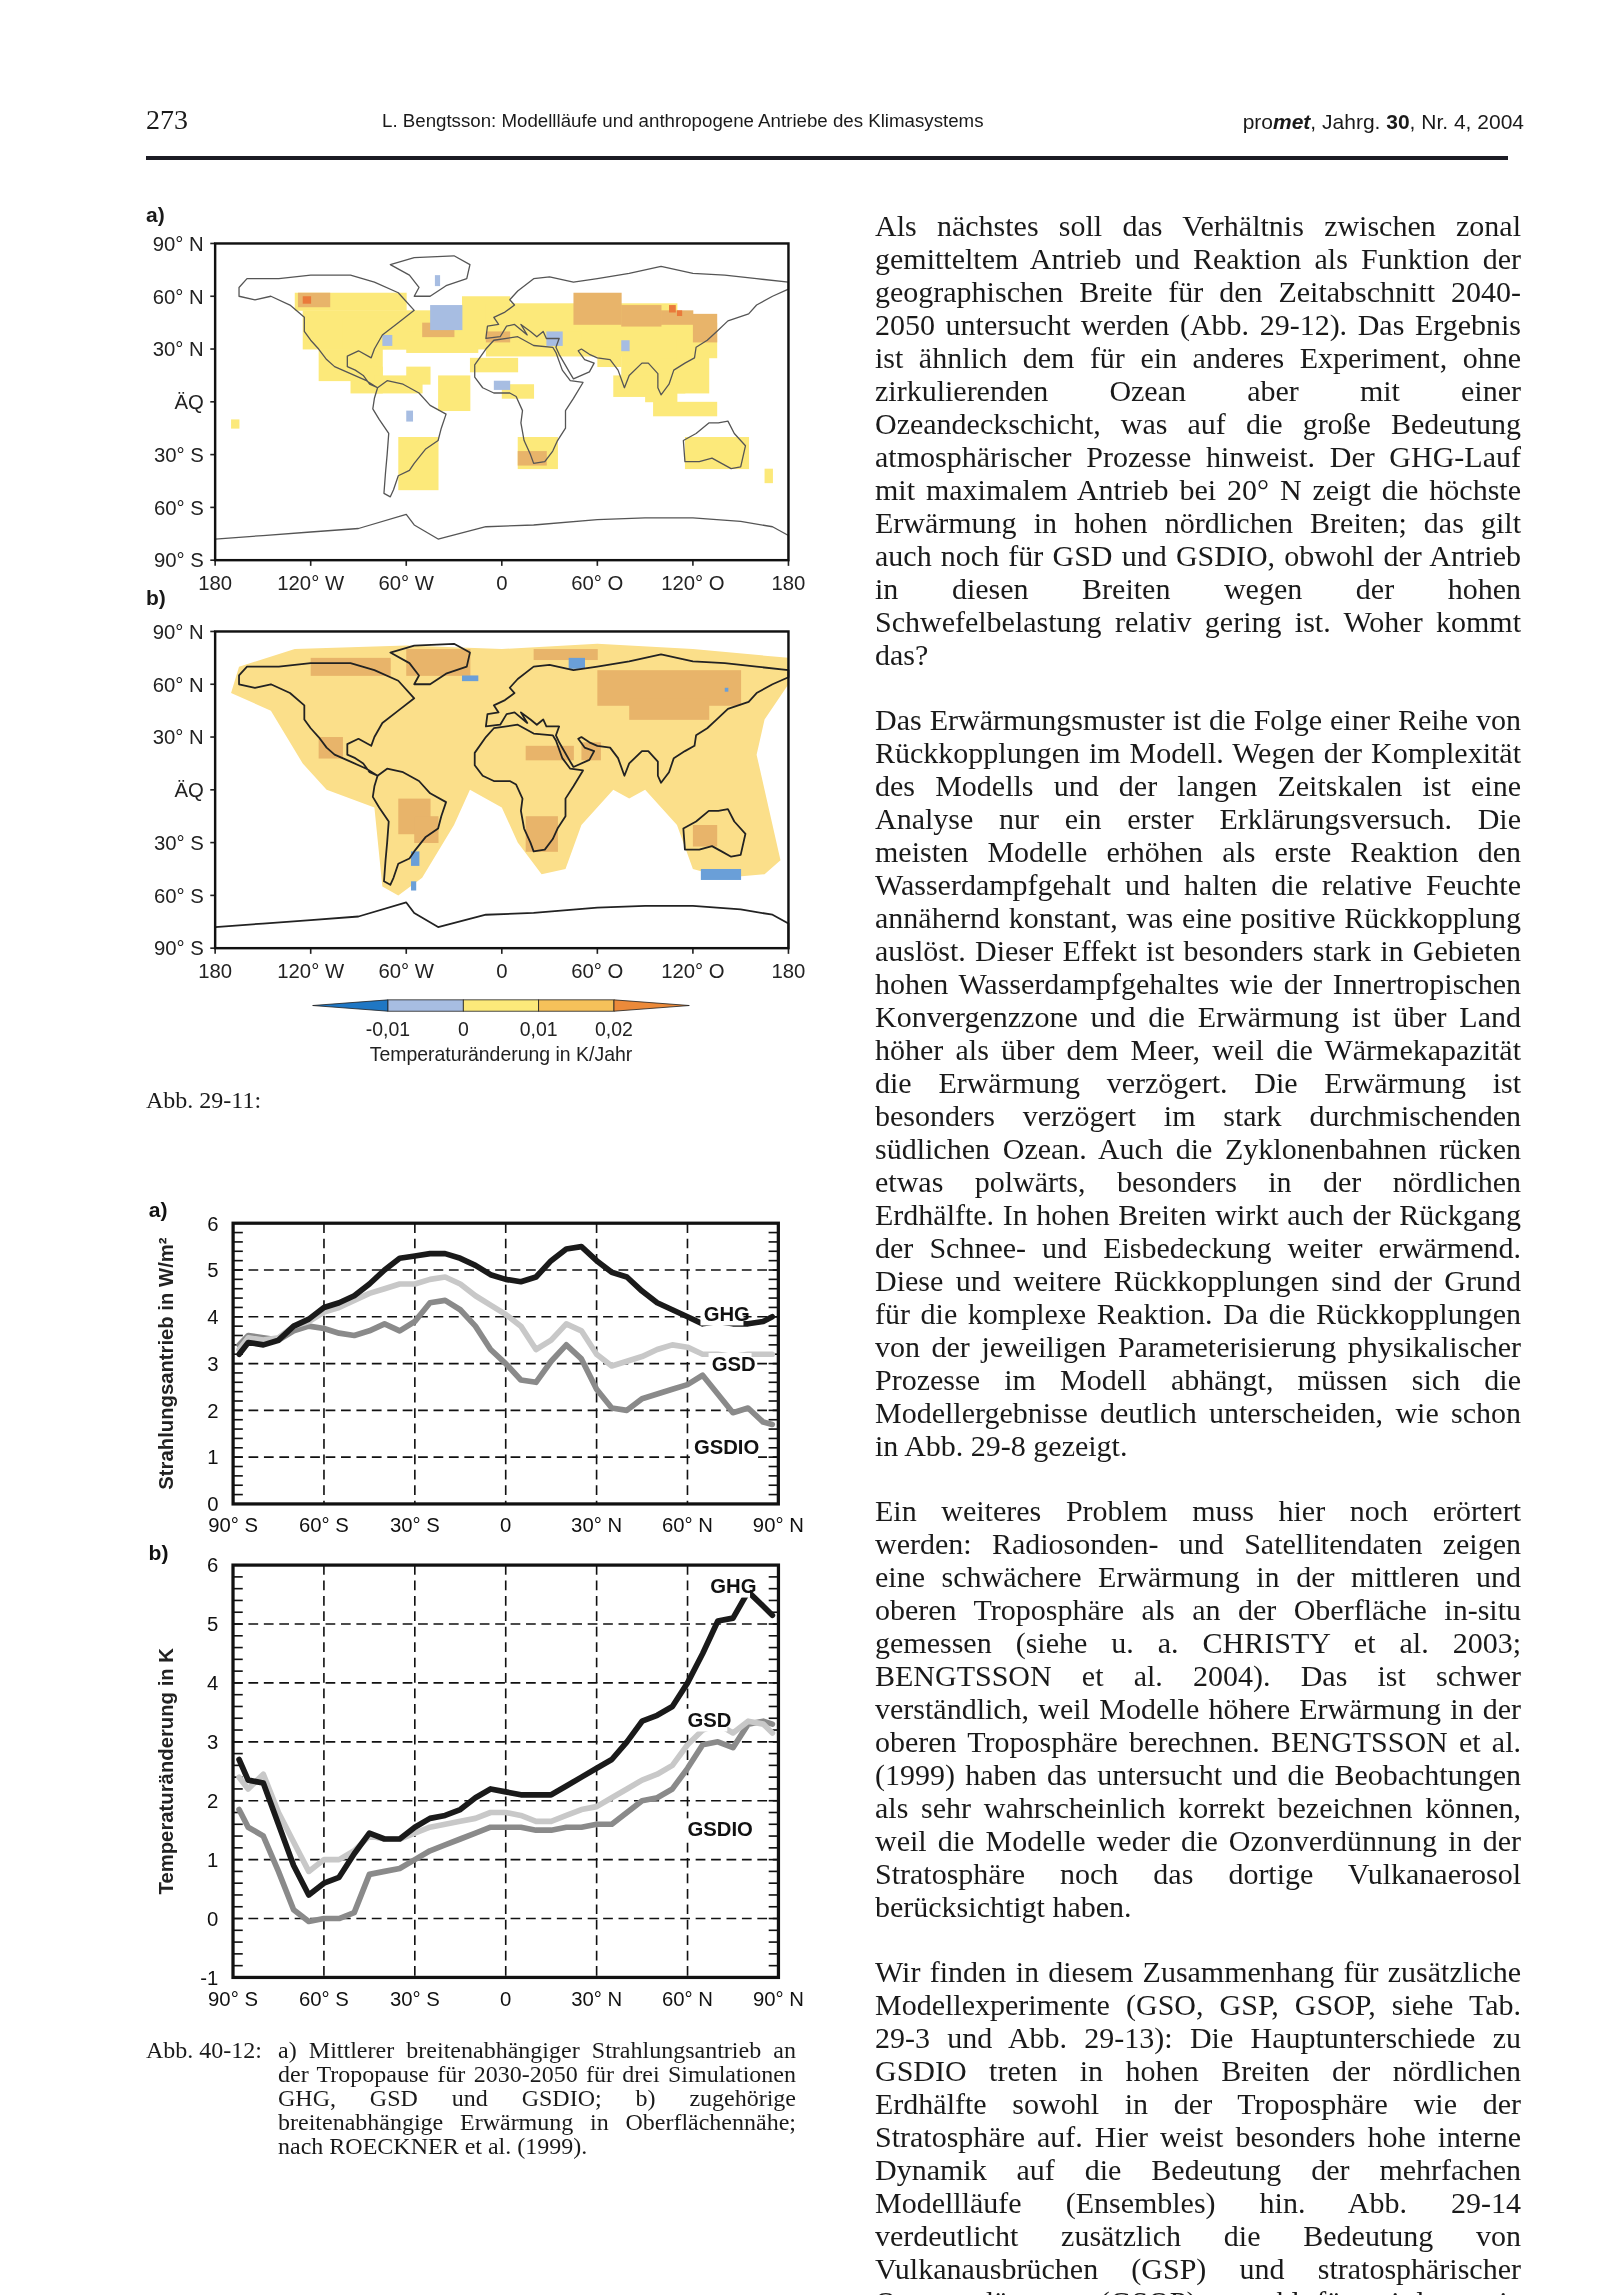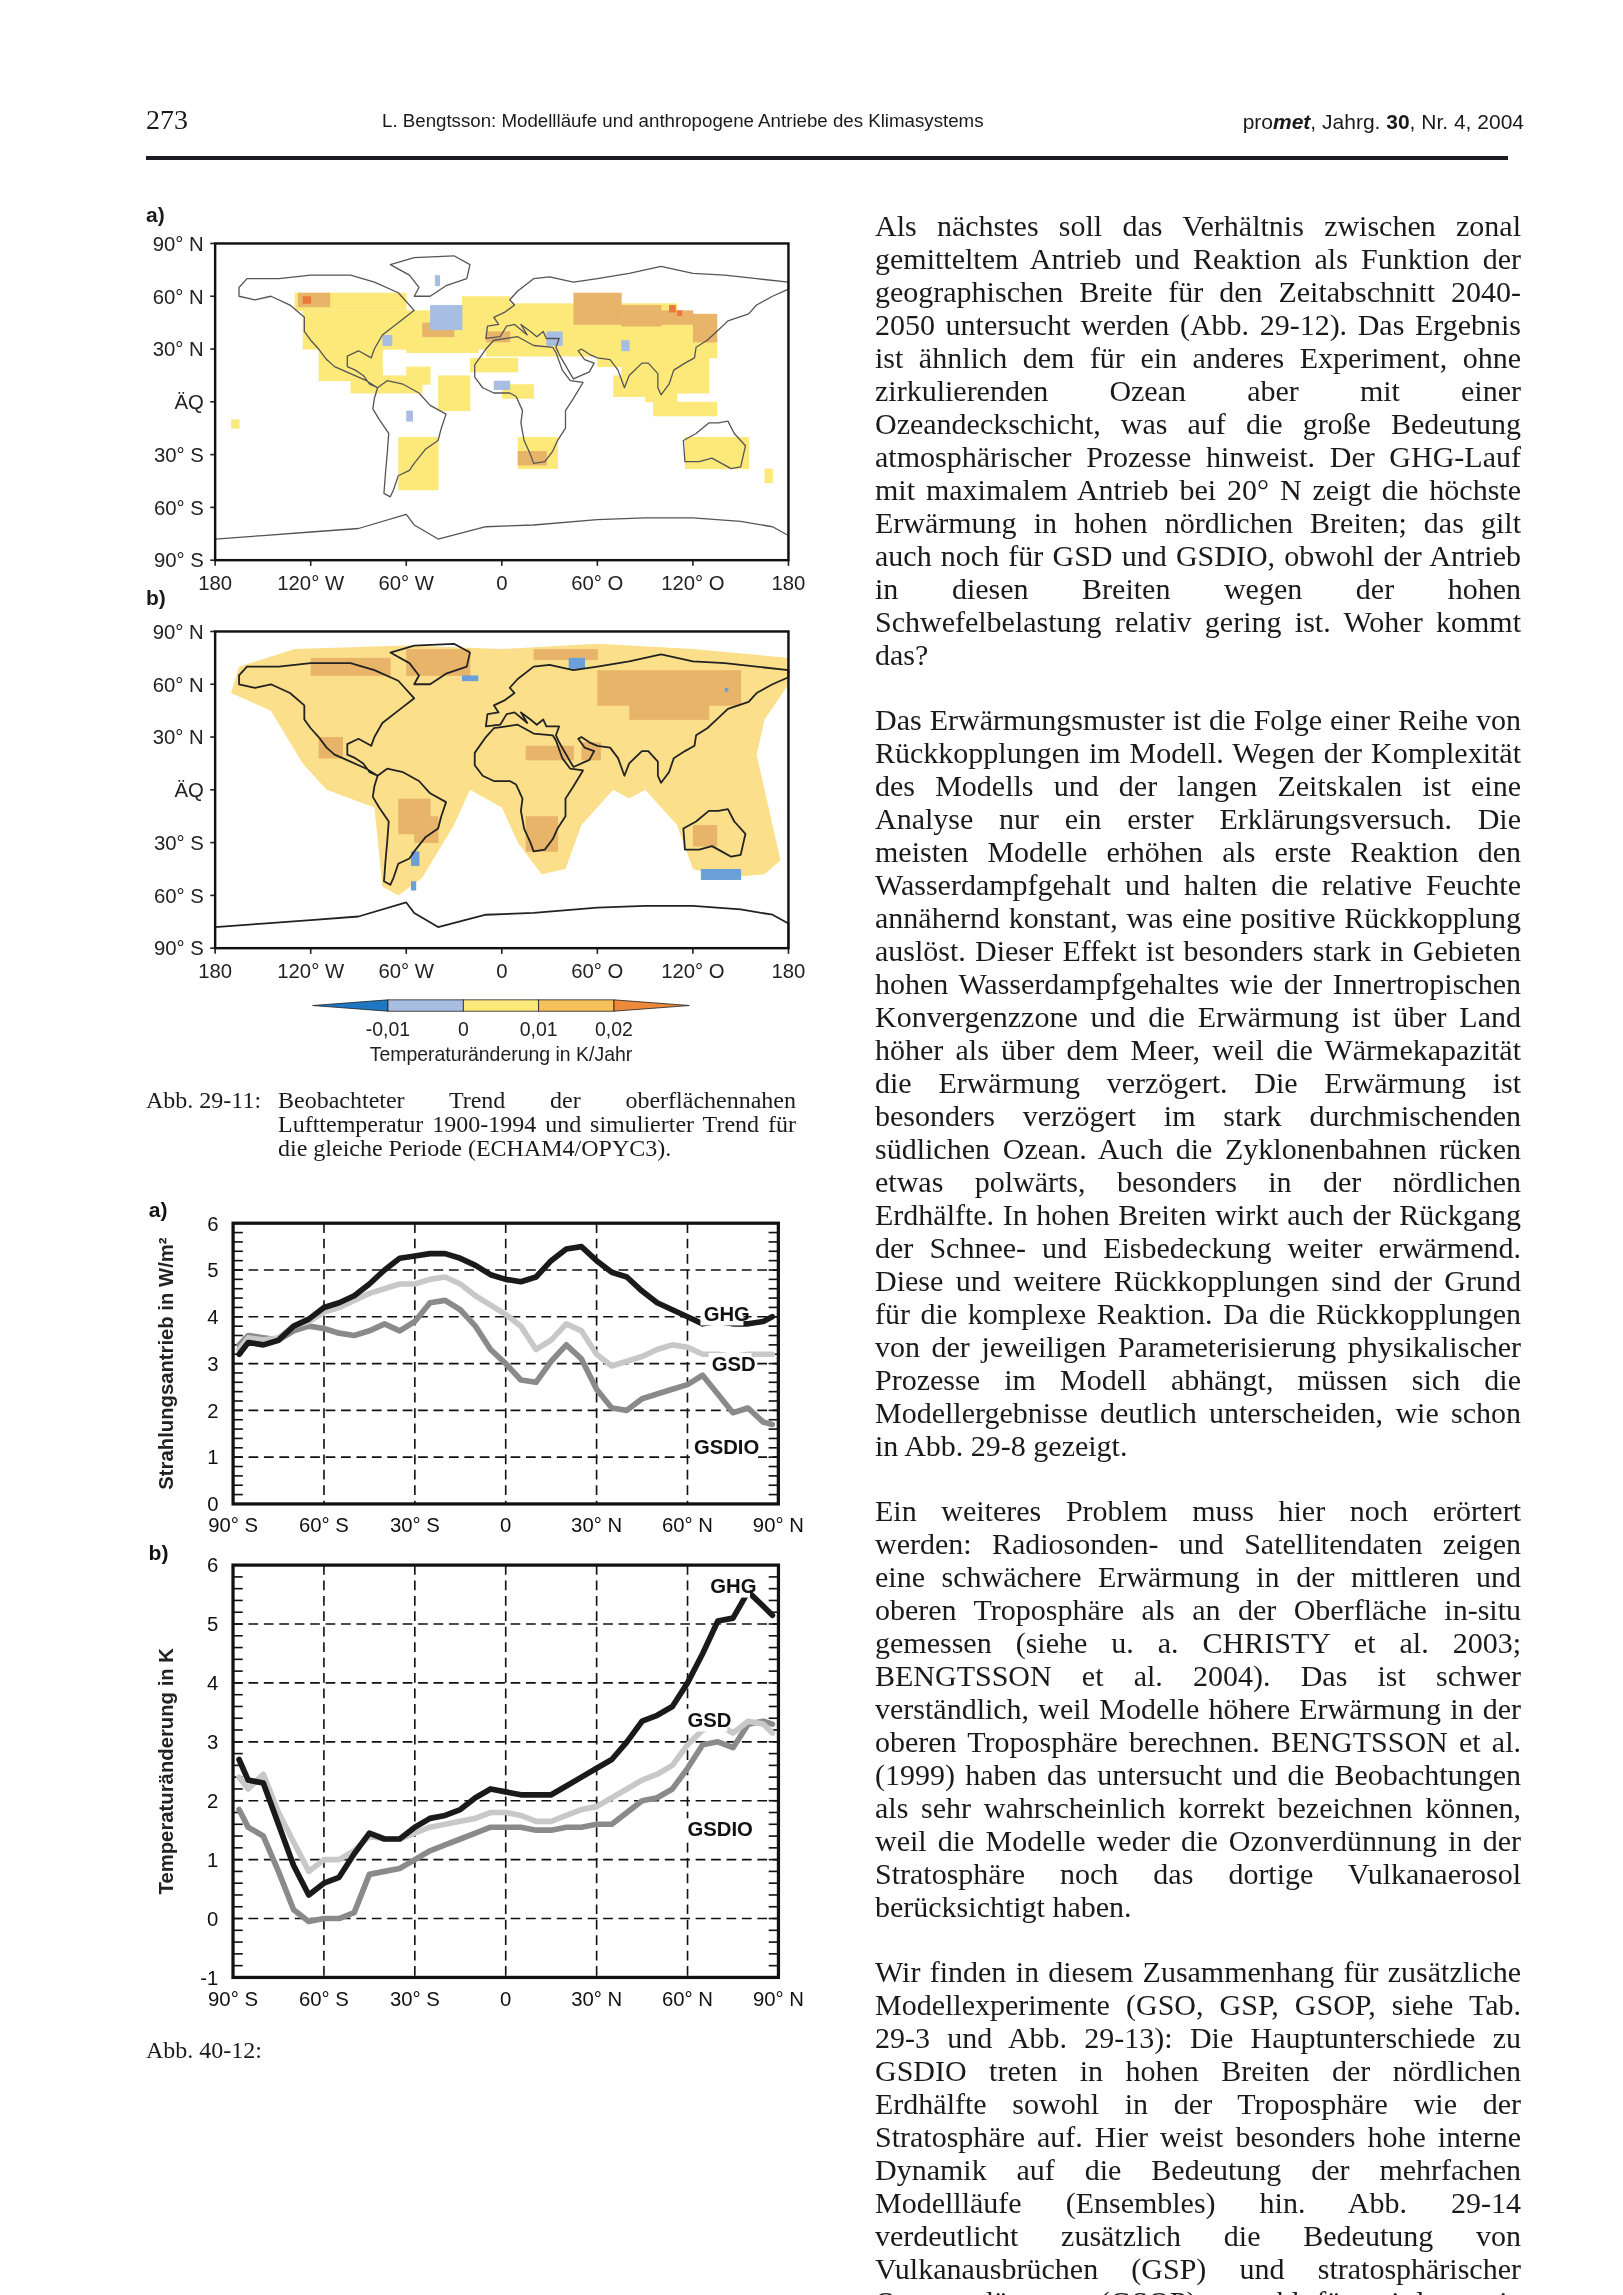--- a/index.html
+++ b/index.html
@@ -184,21 +184,20 @@
     <polygon points="387,6 480,13 387,20" fill="#ec8a3a" stroke="#222" stroke-width="1"></polygon>
     <text x="108" y="50" text-anchor="middle" font-size="24" fill="#222">-0,01</text>
     <text x="201" y="50" text-anchor="middle" font-size="24" fill="#222">0</text>
     <text x="294" y="50" text-anchor="middle" font-size="24" fill="#222">0,01</text>
     <text x="387" y="50" text-anchor="middle" font-size="24" fill="#222">0,02</text>
     <text x="247.5" y="82" text-anchor="middle" font-size="24" fill="#222">Temperaturänderung in K/Jahr</text>
   </svg>
 
 <div class="caption" style="top:1088px;">
   <span class="lbl">Abb. 29-11:</span>
-  <span class="txt">Beobachteter Trend der oberflächennahen Lufttemperatur 1900-1994 und simulierter Trend für die gleiche Periode (ECHAM4/OPYC3).</span>
 </div>
 
 <svg class="fig" id="chart-a" style="left:142px;top:1194px;" width="682" height="357" viewBox="0 0 840 440">
     <text x="8" y="28" font-size="26" font-weight="bold" fill="#111">a)</text>
     <line x1="112" y1="324.33333333333337" x2="784" y2="324.33333333333337" stroke="#111" stroke-width="2" stroke-dasharray="12,7"></line>
     <line x1="112" y1="266.66666666666663" x2="784" y2="266.66666666666663" stroke="#111" stroke-width="2" stroke-dasharray="12,7"></line>
     <line x1="112" y1="209" x2="784" y2="209" stroke="#111" stroke-width="2" stroke-dasharray="12,7"></line>
     <line x1="112" y1="151.33333333333331" x2="784" y2="151.33333333333331" stroke="#111" stroke-width="2" stroke-dasharray="12,7"></line>
     <line x1="112" y1="93.66666666666666" x2="784" y2="93.66666666666666" stroke="#111" stroke-width="2" stroke-dasharray="12,7"></line>
     <line x1="224" y1="36" x2="224" y2="382" stroke="#111" stroke-width="2" stroke-dasharray="12,7"></line>
@@ -398,20 +397,21 @@
     <text x="700" y="60" font-size="25" font-weight="bold" fill="#111">GHG</text>
     <rect x="668" y="203" width="53" height="28" fill="#fff"></rect>
     <text x="672" y="225" font-size="25" font-weight="bold" fill="#111">GSD</text>
     <rect x="668" y="338" width="83" height="28" fill="#fff"></rect>
     <text x="672" y="360" font-size="25" font-weight="bold" fill="#111">GSDIO</text>
     <rect x="112" y="26" width="672" height="508" fill="none" stroke="#111" stroke-width="4"></rect>
   </svg>
 
 <div class="caption" style="top:2038px;">
   <span class="lbl">Abb. 40-12:</span>
+  <span class="txt">a) Mittlerer breitenabhängiger Strahlungsantrieb an der Tropopause für 2030-2050 für drei Simulationen GHG, GSD und GSDIO; b) zugehörige breitenabhängige Erwärmung in Oberflächennähe; nach ROECKNER et al. (1999).</span>
 </div>
 
 <div class="col-right">
   <p>Als nächstes soll das Verhältnis zwischen zonal gemitteltem Antrieb und Reaktion als Funktion der geographischen Breite für den Zeitabschnitt 2040-2050 untersucht werden (Abb. 29-12). Das Ergebnis ist ähnlich dem für ein anderes Experiment, ohne zirkulierenden Ozean aber mit einer Ozeandeckschicht, was auf die große Bedeutung atmosphärischer Prozesse hinweist. Der GHG-Lauf mit maximalem Antrieb bei 20° N zeigt die höchste Erwärmung in hohen nördlichen Breiten; das gilt auch noch für GSD und GSDIO, obwohl der Antrieb in diesen Breiten wegen der hohen Schwefelbelastung relativ gering ist. Woher kommt das?</p>
   <p>Das Erwärmungsmuster ist die Folge einer Reihe von Rückkopplungen im Modell. Wegen der Komplexität des Modells und der langen Zeitskalen ist eine Analyse nur ein erster Erklärungsversuch. Die meisten Modelle erhöhen als erste Reaktion den Wasserdampfgehalt und halten die relative Feuchte annähernd konstant, was eine positive Rückkopplung auslöst. Dieser Effekt ist besonders stark in Gebieten hohen Wasserdampfgehaltes wie der Innertropischen Konvergenzzone und die Erwärmung ist über Land höher als über dem Meer, weil die Wärmekapazität die Erwärmung verzögert. Die Erwärmung ist besonders verzögert im stark durchmischenden südlichen Ozean. Auch die Zyklonenbahnen rücken etwas polwärts, besonders in der nördlichen Erdhälfte. In hohen Breiten wirkt auch der Rückgang der Schnee- und Eisbedeckung weiter erwärmend. Diese und weitere Rückkopplungen sind der Grund für die komplexe Reaktion. Da die Rückkopplungen von der jeweiligen Parameterisierung physikalischer Prozesse im Modell abhängt, müssen sich die Modellergebnisse deutlich unterscheiden, wie schon in Abb. 29-8 gezeigt.</p>
   <p>Ein weiteres Problem muss hier noch erörtert werden: Radiosonden- und Satellitendaten zeigen eine schwächere Erwärmung in der mittleren und oberen Troposphäre als an der Oberfläche in-situ gemessen (siehe u. a. CHRISTY et al. 2003; BENGTSSON et al. 2004). Das ist schwer verständlich, weil Modelle höhere Erwärmung in der oberen Troposphäre berechnen. BENGTSSON et al. (1999) haben das untersucht und die Beobachtungen als sehr wahrscheinlich korrekt bezeichnen können, weil die Modelle weder die Ozonverdünnung in der Stratosphäre noch das dortige Vulkanaerosol berücksichtigt haben.</p>
   <p>Wir finden in diesem Zusammenhang für zusätzliche Modellexperimente (GSO, GSP, GSOP, siehe Tab. 29-3 und Abb. 29-13): Die Hauptunterschiede zu GSDIO treten in hohen Breiten der nördlichen Erdhälfte sowohl in der Troposphäre wie der Stratosphäre auf. Hier weist besonders hohe interne Dynamik auf die Bedeutung der mehrfachen Modellläufe (Ensembles) hin. Abb. 29-14 verdeutlicht zusätzlich die Bedeutung von Vulkanausbrüchen (GSP) und stratosphärischer Ozonverdünnung (GSOP) sowohl für mittlere wie be-</p>
 </div>
 
 

